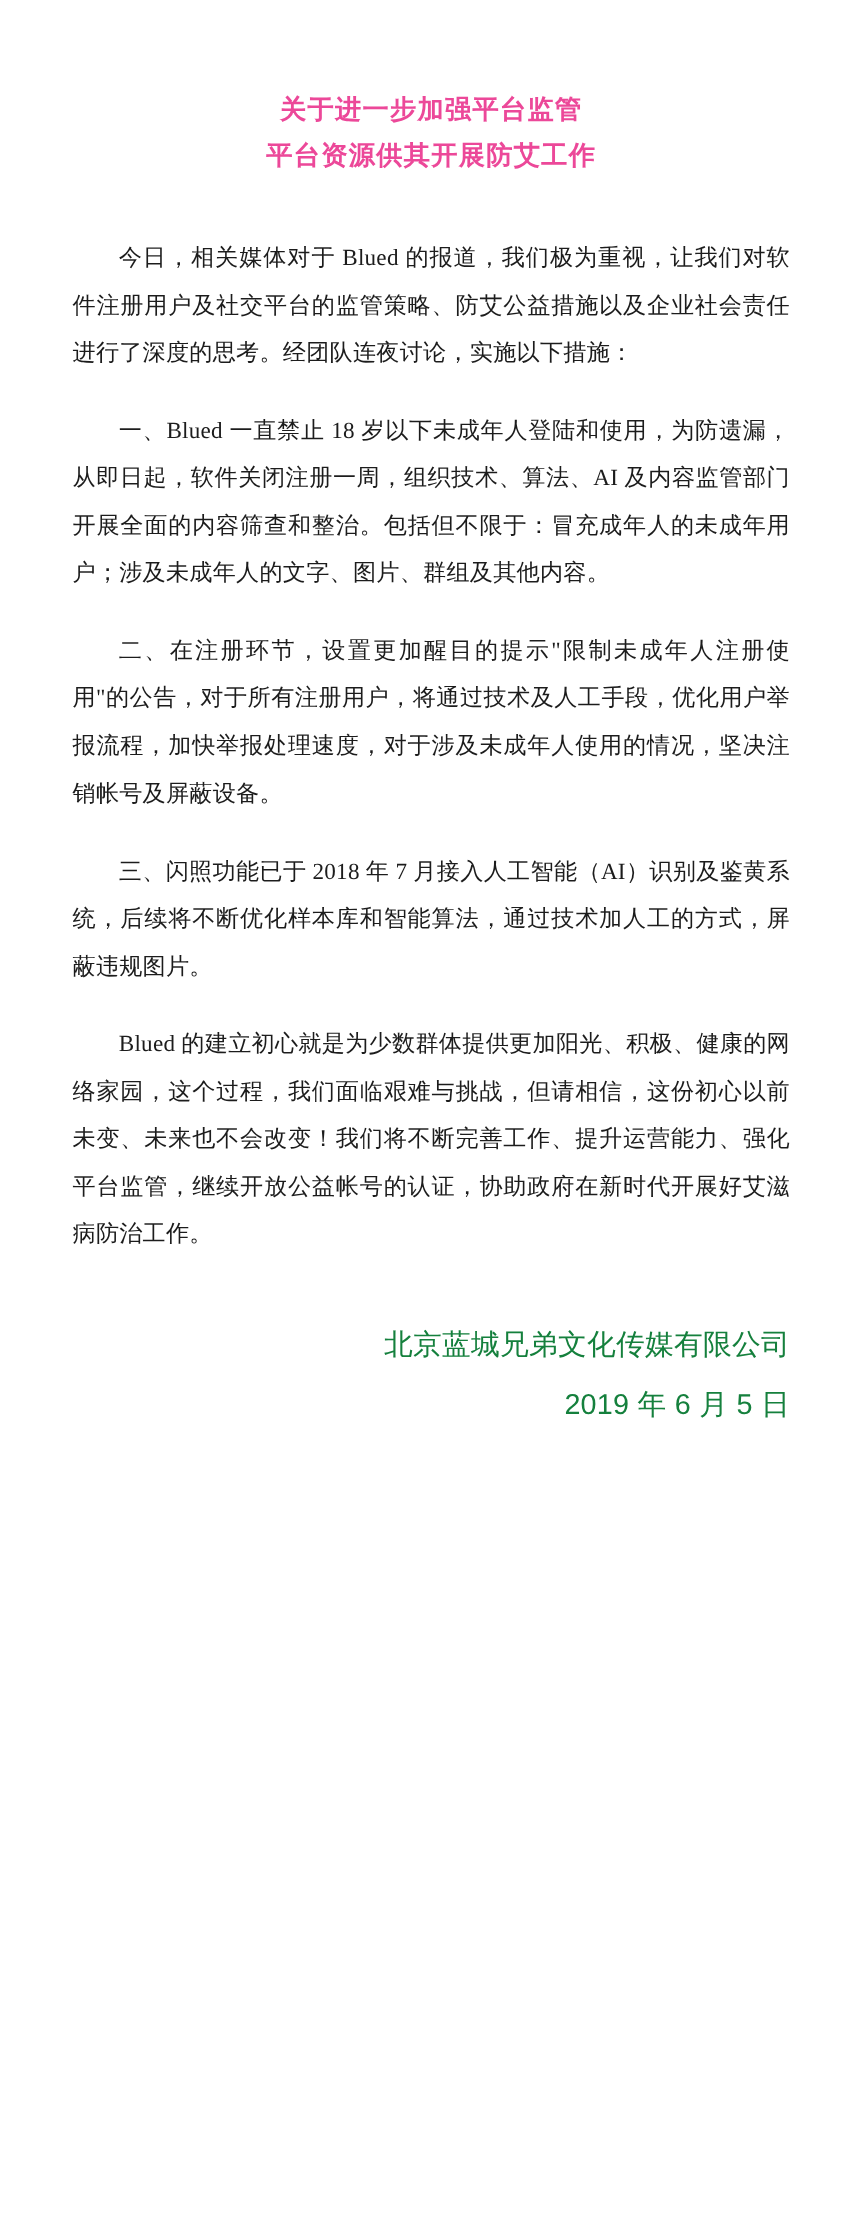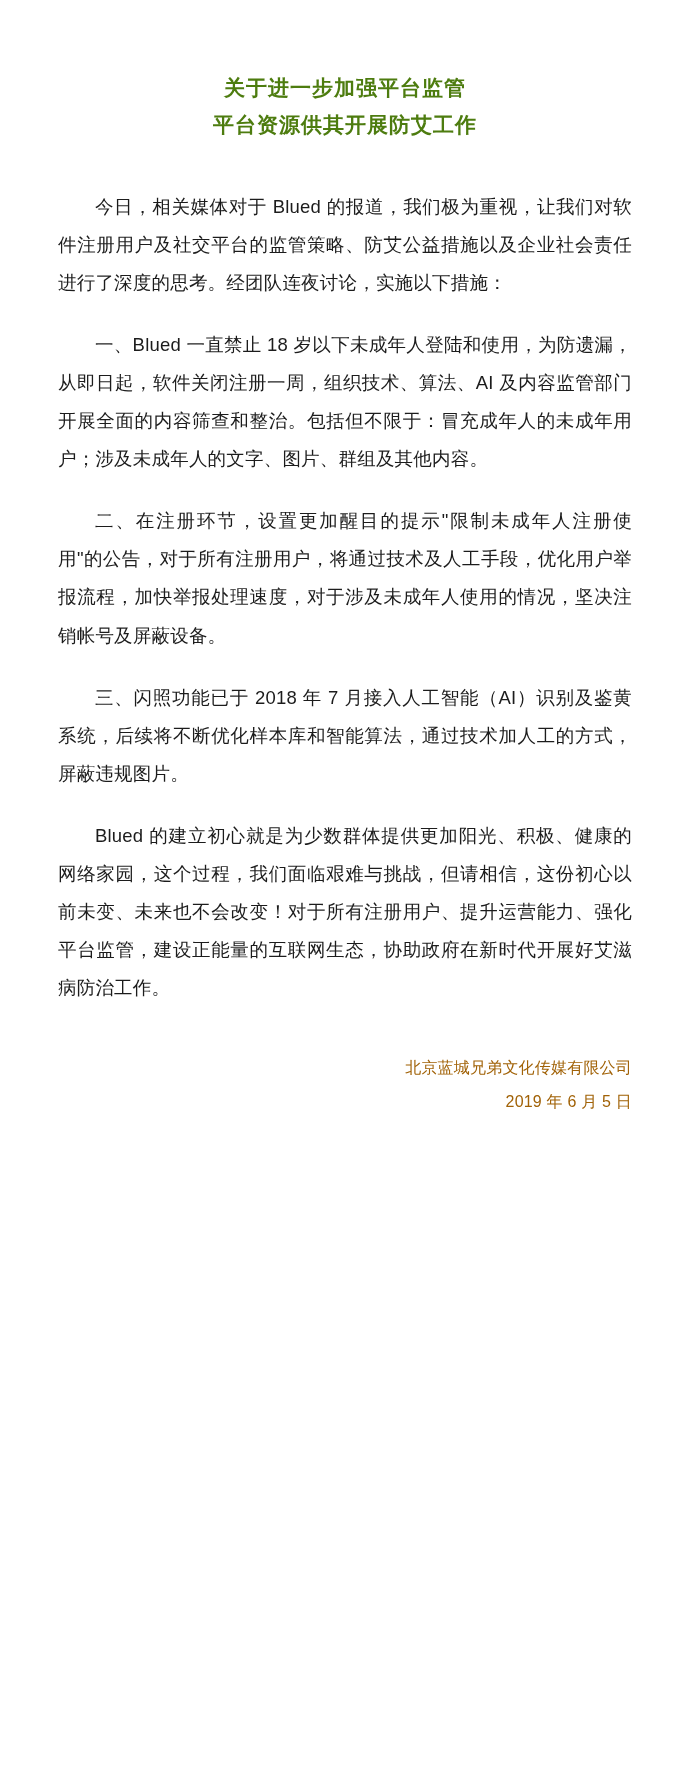--- a/index.html
+++ b/index.html
@@ -23,43 +23,44 @@
   }
   .title-block {
     text-align: center;
     margin-bottom: 44px;
   }
   .title-line {
     font-size: 21px;
     font-weight: bold;
     letter-spacing: 1px;
     line-height: 1.75;
-    color: #4d7c0f;
+    color: #ec4899;
   }
   .body-text p {
     margin: 0 0 24px 0;
     font-size: 18.5px;
     line-height: 2.06;
     text-align: justify;
     text-justify: inter-ideograph;
     text-indent: 2em;
     color: #1c1c1c;
     letter-spacing: 0.2px;
+    font-family: Liberation Serif, serif;
   }
   .body-text p:last-child {
     margin-bottom: 0;
   }
   .signature {
     margin-top: 44px;
     text-align: right;
   }
   .signature div {
-    font-size: 16px;
+    font-size: 23px;
     line-height: 2.0;
-    color: #a16207;
+    color: #15803d;
     letter-spacing: 0.2px;
   }
   .sig-date {
     margin-top: 2px;
   }
 </style>
 </head>
 <body>
 
 <div class="page">
@@ -67,21 +68,21 @@
   <div class="title-block">
     <div class="title-line">关于进一步加强平台监管</div>
     <div class="title-line">平台资源供其开展防艾工作</div>
   </div>
 
   <div class="body-text">
     <p>今日，相关媒体对于 Blued 的报道，我们极为重视，让我们对软件注册用户及社交平台的监管策略、防艾公益措施以及企业社会责任进行了深度的思考。经团队连夜讨论，实施以下措施：</p>
     <p>一、Blued 一直禁止 18 岁以下未成年人登陆和使用，为防遗漏，从即日起，软件关闭注册一周，组织技术、算法、AI 及内容监管部门开展全面的内容筛查和整治。包括但不限于：冒充成年人的未成年用户；涉及未成年人的文字、图片、群组及其他内容。</p>
     <p>二、在注册环节，设置更加醒目的提示"限制未成年人注册使用"的公告，对于所有注册用户，将通过技术及人工手段，优化用户举报流程，加快举报处理速度，对于涉及未成年人使用的情况，坚决注销帐号及屏蔽设备。</p>
     <p>三、闪照功能已于 2018 年 7 月接入人工智能（AI）识别及鉴黄系统，后续将不断优化样本库和智能算法，通过技术加人工的方式，屏蔽违规图片。</p>
-    <p>Blued 的建立初心就是为少数群体提供更加阳光、积极、健康的网络家园，这个过程，我们面临艰难与挑战，但请相信，这份初心以前未变、未来也不会改变！对于所有注册用户、提升运营能力、强化平台监管，建设正能量的互联网生态，协助政府在新时代开展好艾滋病防治工作。</p>
+    <p>Blued 的建立初心就是为少数群体提供更加阳光、积极、健康的网络家园，这个过程，我们面临艰难与挑战，但请相信，这份初心以前未变、未来也不会改变！我们将不断完善工作、提升运营能力、强化平台监管，继续开放公益帐号的认证，协助政府在新时代开展好艾滋病防治工作。</p>
   </div>
 
   <div class="signature">
     <div class="sig-company">北京蓝城兄弟文化传媒有限公司</div>
     <div class="sig-date">2019 年 6 月 5 日</div>
   </div>
 
 </div>
 
 </body></html>

